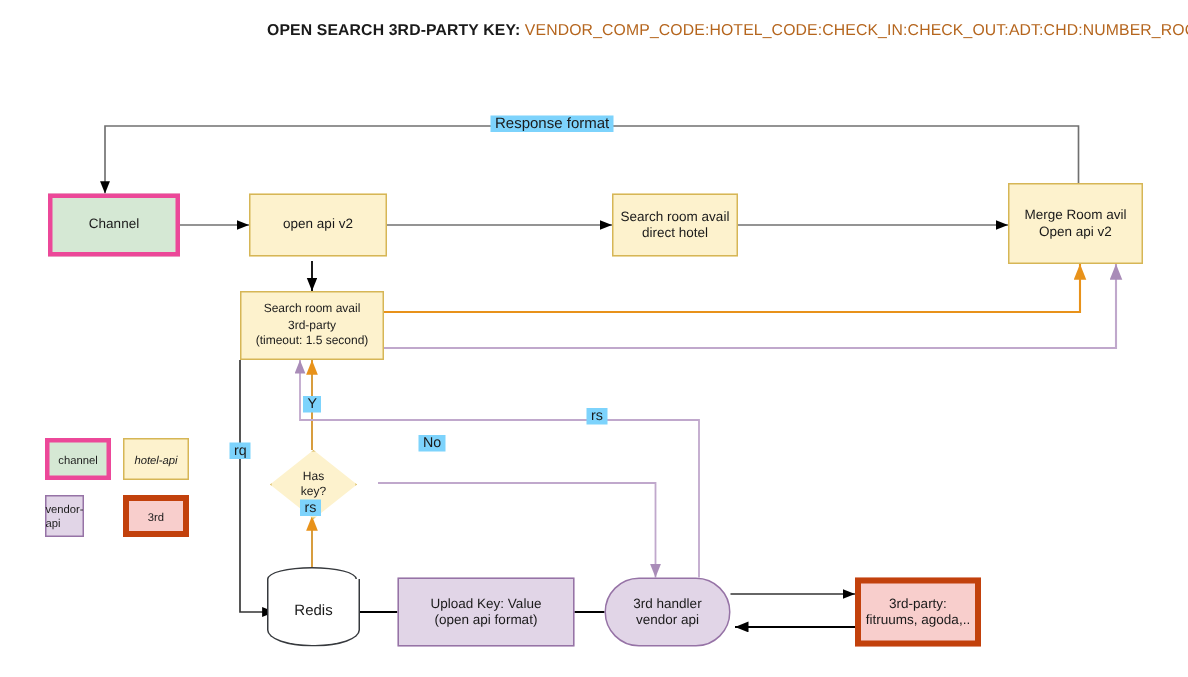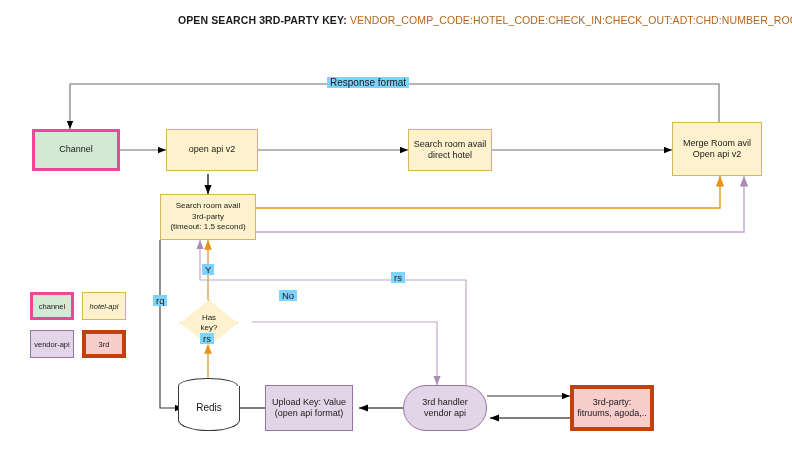--- a/index.html
+++ b/index.html
@@ -117,36 +117,36 @@
 
   <div class="diamond" style="left:180px;top:300px;white-space:pre-line;">Has
 key?</div>
 
   <div class="cyl" style="left:178px;top:378px;">
     <div class="top"></div>
     <div class="body"></div>
     <div class="lbl">Redis</div>
   </div>
 
-  <div class="node vendor" style="left:265px;top:385px;width:88px;height:46px;white-space:pre-line;">Upload Key: Value
+  <div class="node vendor" style="left:265px;top:385px;width:118px;height:46px;white-space:pre-line;">Upload Key: Value
 (open api format)</div>
 
   <div class="node vendor" style="left:403px;top:385px;width:84px;height:46px;white-space:pre-line;border-radius:23px;">3rd handler
 vendor api</div>
 
   <div class="node third" style="left:570px;top:385px;width:84px;height:46px;white-space:pre-line;">3rd-party:
 fitruums, agoda,..</div>
 
   <div class="elabel" style="left:327px;top:77px;">Response format</div>
   <div class="elabel sm" style="left:202px;top:264px;">Y</div>
   <div class="elabel sm" style="left:279px;top:290px;">No</div>
   <div class="elabel sm" style="left:153px;top:295px;">rq</div>
   <div class="elabel sm" style="left:200px;top:333px;">rs</div>
   <div class="elabel sm" style="left:391px;top:272px;">rs</div>
 
   <div>
     <div class="legend-box channel" style="left:30px;top:292px;width:44px;height:28px;">channel</div>
     <div class="legend-box hotel" style="left:82px;top:292px;width:44px;height:28px;font-style:italic;">hotel-api</div>
-    <div class="legend-box vendor" style="left:30px;top:330px;width:44px;height:28px;">vendor-api</div>
+    <div class="legend-box vendor" style="left:30px;top:330px;width:26px;height:28px;">vendor-api</div>
     <div class="legend-box third" style="left:82px;top:330px;width:44px;height:28px;">3rd</div>
   </div>
 
 </div>
 
 </body></html>

